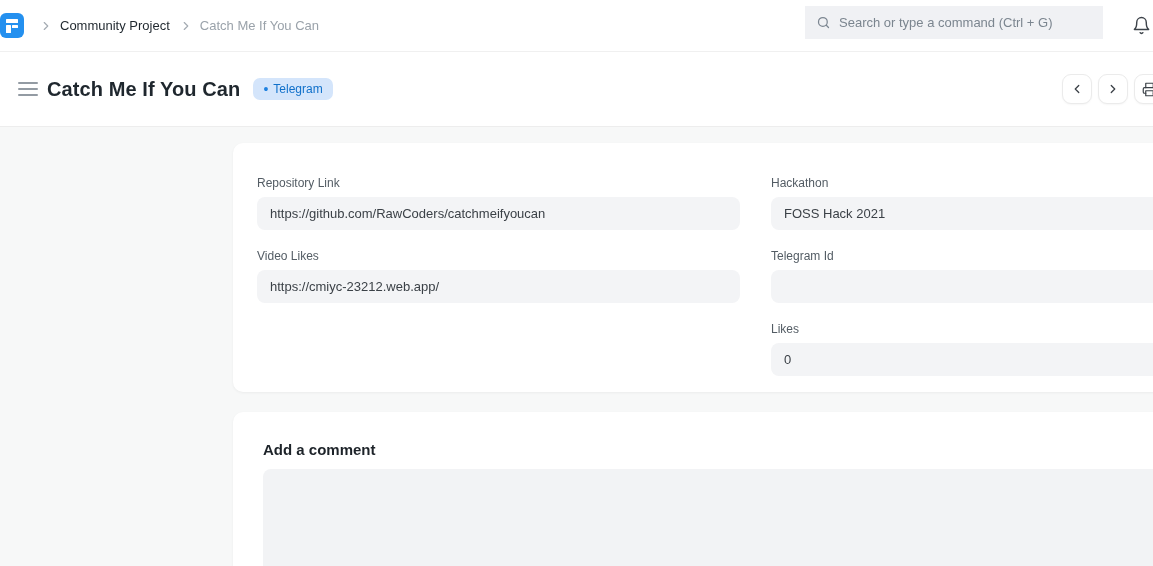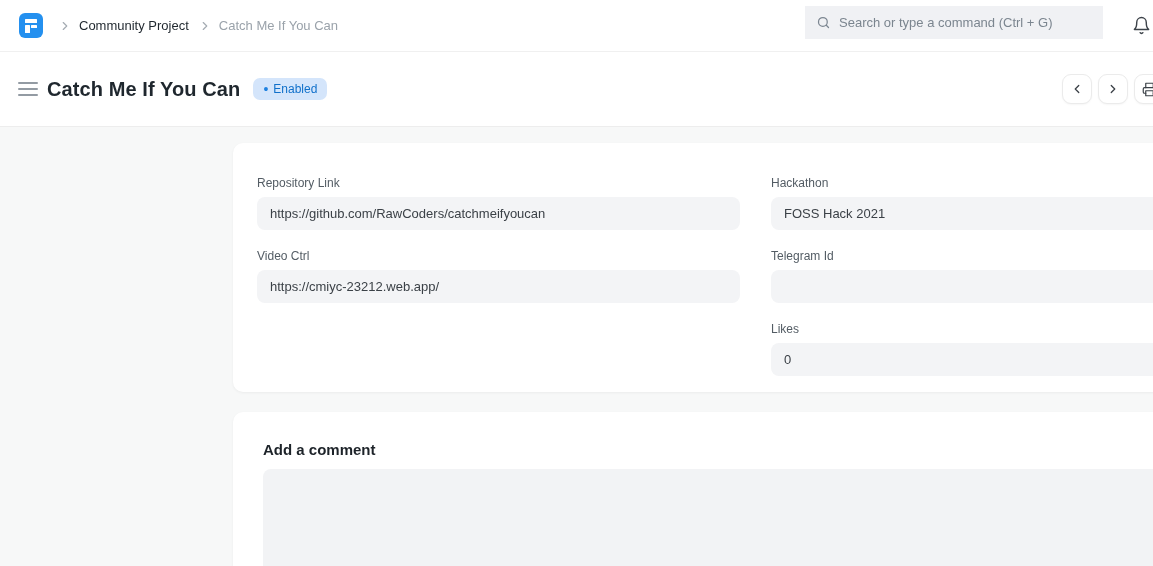--- a/index.html
+++ b/index.html
@@ -12,21 +12,20 @@
   }
 
   
   .navbar {
     position: relative;
     height: 52px;
     background: #ffffff;
     border-bottom: 1px solid #f0f0f0;
     display: flex;
     align-items: center;
-    padding-left: 19px;
   }
   .logo {
     width: 24px; height: 25px;
     background: #2490ef;
     border-radius: 6px;
     position: relative;
     flex: 0 0 auto;
   }
   .logo .f-top {
     position: absolute; left: 6px; top: 6px;
@@ -226,21 +225,21 @@
   <button class="hamburger">
     <span></span>
       <span></span>
       <span></span>
   </button>
 
   <h1 class="page-title">Catch Me If You Can</h1>
 
   <span class="status-badge">
     <span class="dot">•</span>
-    <span>Enabled</span>
+    <span>Telegram</span>
   </span>
 
   <button class="icon-btn prev">
     <span>
       <svg width="14" height="14" viewBox="0 0 24 24" fill="none" stroke="#3b4147" stroke-width="2.2" stroke-linecap="round" stroke-linejoin="round">
           <polyline points="15 18 9 12 15 6"></polyline>
         </svg>
     </span>
   </button>
   <button class="icon-btn next">
@@ -264,21 +263,21 @@
 <main class="main">
 
   <div class="card form-card">
     <div class="form-grid">
       <div class="fcol">
         <div class="field">
           <label>Repository Link</label>
           <input class="control" type="text" value="https://github.com/RawCoders/catchmeifyoucan" style="">
         </div>
         <div class="field">
-          <label>Video Ctrl</label>
+          <label>Video Likes</label>
           <input class="control" type="text" value="https://cmiyc-23212.web.app/" style="">
         </div>
       </div>
       <div class="fcol right">
         <div class="field">
           <label>Hackathon</label>
           <input class="control" type="text" value="FOSS Hack 2021" style="">
         </div>
         <div class="field">
           <label>Telegram Id</label>

